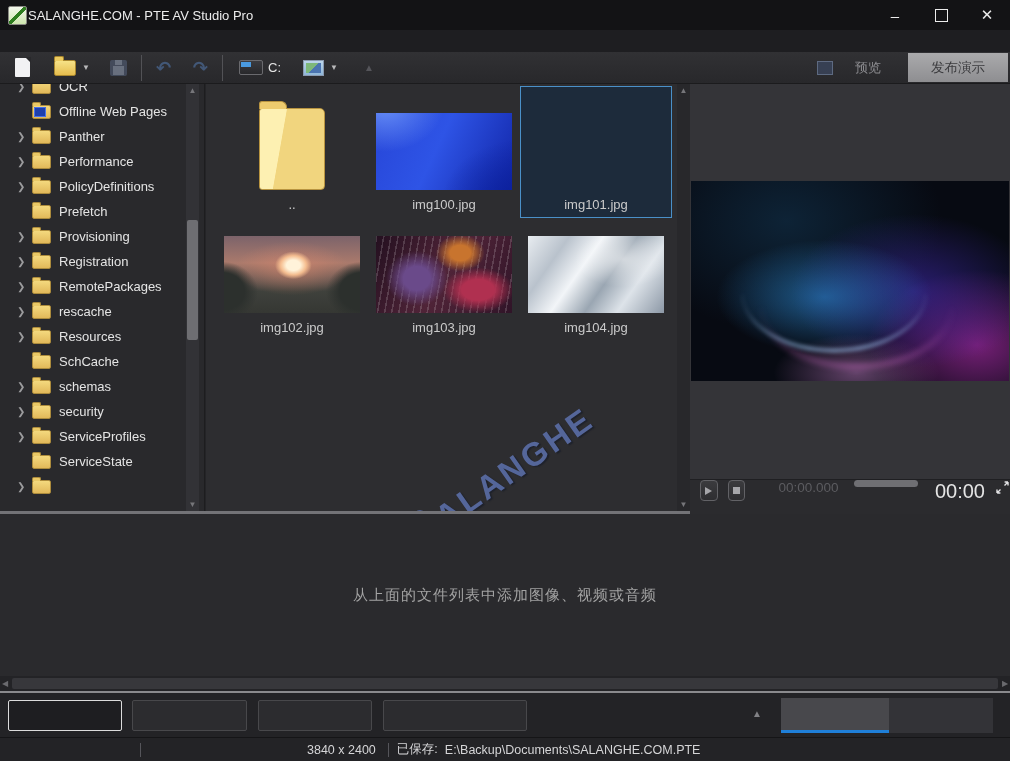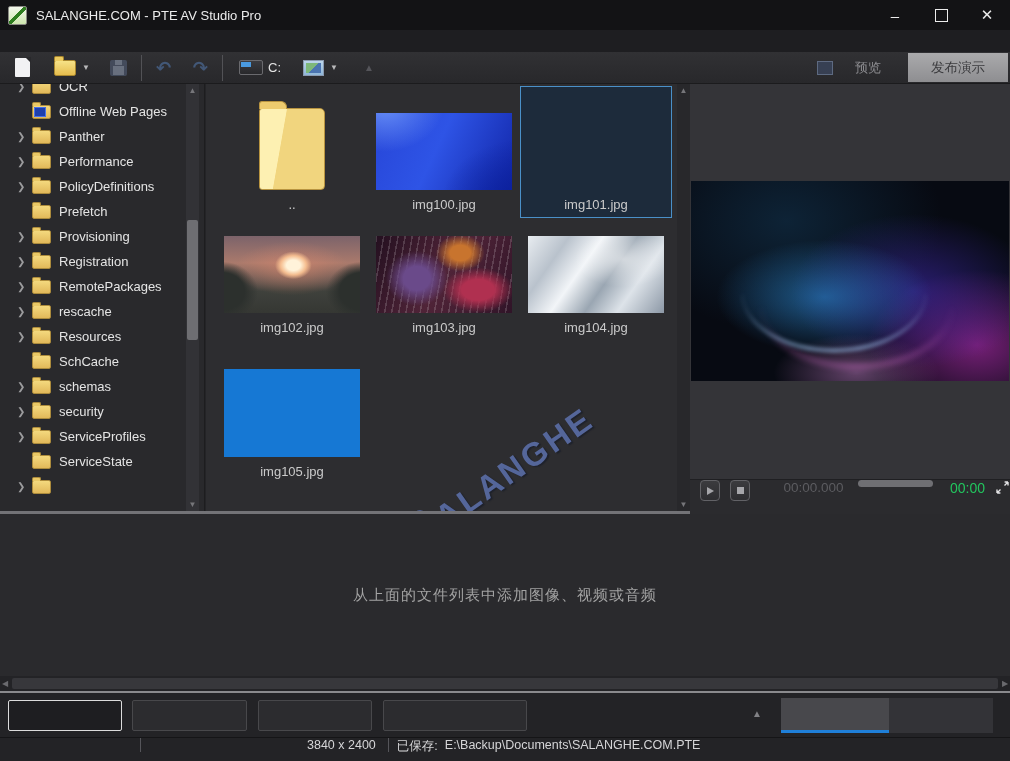--- a/index.html
+++ b/index.html
@@ -3,21 +3,21 @@
 <meta charset="utf-8">
 <style>
   html,body{margin:0;padding:0}
   body{width:1010px;height:761px;position:relative;overflow:hidden;background:#242427;
        font-family:"Liberation Sans","DejaVu Sans",sans-serif;color:#ddd}
 
   
   #titlebar{position:absolute;left:0;top:0;width:1010px;height:30px;background:#131315;display:flex;align-items:center}
   .app-icon{width:17px;height:17px;margin-left:8px;border:1px solid #8a8a84;border-radius:2px;
     background:linear-gradient(135deg,transparent 44%,#2e7d1f 44% 58%,transparent 58%),linear-gradient(180deg,#f3f7ec,#cde6ae);}
-  .title-text{margin-left:9px;font-size:13px;color:#ececec}
+  .title-text{margin-left:1px;font-size:13px;color:#ececec}
   .win-btns{margin-left:auto;display:flex;height:100%}
   .win-btn{width:46px;height:100%;display:flex;align-items:center;justify-content:center;color:#ececec;font-size:15px}
   .win-btn .maxbox{width:11px;height:11px;border:1px solid #ececec}
 
   
   #menubar{position:absolute;left:0;top:30px;width:1010px;height:22px;background:#1e1e21;display:flex;align-items:center;padding-left:4px;box-sizing:border-box}
   .menu-item{padding:0 11px;font-size:13px;color:#e6e6e6;height:100%;display:flex;align-items:center}
 
   
   #toolbar{position:absolute;left:0;top:52px;width:1010px;height:32px;box-sizing:border-box;
@@ -112,21 +112,21 @@
   
   #preview{position:absolute;left:690px;top:84px;width:320px;height:430px;background:#343438}
   #preview-img{position:absolute;left:1px;right:1px;top:97px;height:200px}
   #player{position:absolute;left:0;right:0;bottom:0;height:34px;background:#2b2b2e;border-top:1px solid #1f1f22;display:flex;}
   .pbtn{width:24px;height:21px;margin-left:10px;border:1px solid #626266;border-radius:4px;box-sizing:border-box;
     background:linear-gradient(180deg,#3b3b3e,#2e2e31);color:#a6a6aa;display:flex;align-items:center;justify-content:center}
   .pbtn .tri{width:0;height:0;border-style:solid;border-width:4.5px 0 4.5px 7px;border-color:transparent transparent transparent #a6a6aa}
   .pbtn .sq{width:7px;height:7px;background:#a6a6aa}
   .time-elapsed{font-size:13.5px;color:#5c5c60;margin-left:33px}
   .seek{width:90px;height:7px;border-radius:4px;background:#6f6f73;margin-left:15px}
-  .time-total{font-size:14px;color:#22c55e;margin-left:17px}
+  .time-total{font-size:20px;color:#e5e5e5;margin-left:17px}
   .fs-ico{margin-left:10px;display:flex}
 
   
   #splitter-left{position:absolute;left:0;top:511px;width:690px;height:3px;background:#737377}
   #empty{position:absolute;left:0;top:514px;width:1010px;height:162px;background:#2a2a2d;display:flex;align-items:center;justify-content:center}
   #empty span{color:#a3a3a3;font-size:15px;letter-spacing:1px}
 
   
   #hscroll{position:absolute;left:0;top:676px;width:1010px;height:15px;background:#232326;display:flex;align-items:center}
   #hscroll .h-arr{width:10px;text-align:center;color:#6a6a6e;font-size:8px}
@@ -145,21 +145,21 @@
   .bbtn.disabled{border:1px solid #48484b;background:#2c2c2f;color:#626266}
   #collapse-btn{position:absolute;left:752px;top:15px;color:#818185;font-size:10px}
   #tabs{position:absolute;left:781px;top:5px;display:flex;height:35px}
   .tab{width:108px;display:flex;align-items:center;justify-content:center;font-size:13.5px;background:#333337;color:#d6d6d8;position:relative}
   .tab:nth-child(2){width:104px}
   .tab.active{background:#48484c;color:#f0f0f0}
   .tab.active::after{content:"";position:absolute;left:0;right:0;bottom:0;height:3px;background:#1f7fd8}
 
   
   #statusbar{position:absolute;left:0;top:737px;width:1010px;height:24px;background:#232326;border-top:1px solid #151517;
-    display:flex;font-size:12.5px;color:#d5d5d7;box-sizing:border-box}
+    display:flex;align-items:center;font-size:12.5px;color:#d5d5d7;box-sizing:border-box}
   .st-sep{width:1px;height:14px;background:#55555a}
   .st-sep1{margin-left:140px}
   .st-res{margin-left:166px}
   .st-sep2{margin-left:12px}
   .st-savedlbl{margin-left:8px}
   .st-path{margin-left:7px}
 </style>
 </head>
 <body>
 
@@ -322,24 +322,20 @@
       <div class="tile-label">img102.jpg</div>
     </div>
       <div class="tile th103">
       <div class="thumb"></div>
       <div class="tile-label">img103.jpg</div>
     </div>
       <div class="tile th104">
       <div class="thumb"></div>
       <div class="tile-label">img104.jpg</div>
     </div>
-      <div class="tile th105 tall">
-      <div class="thumb"></div>
-      <div class="tile-label">img105.jpg</div>
-    </div>
     </div>
   <div id="watermark">Salanghe</div>
 </div>
 <div id="grid-sb">
   <div class="sb-arr" style="top:0">▲</div>
   <div class="sb-arr" style="bottom:0">▼</div>
 </div>
 
 <div id="preview">
   <div id="preview-img" class="glow"></div>

